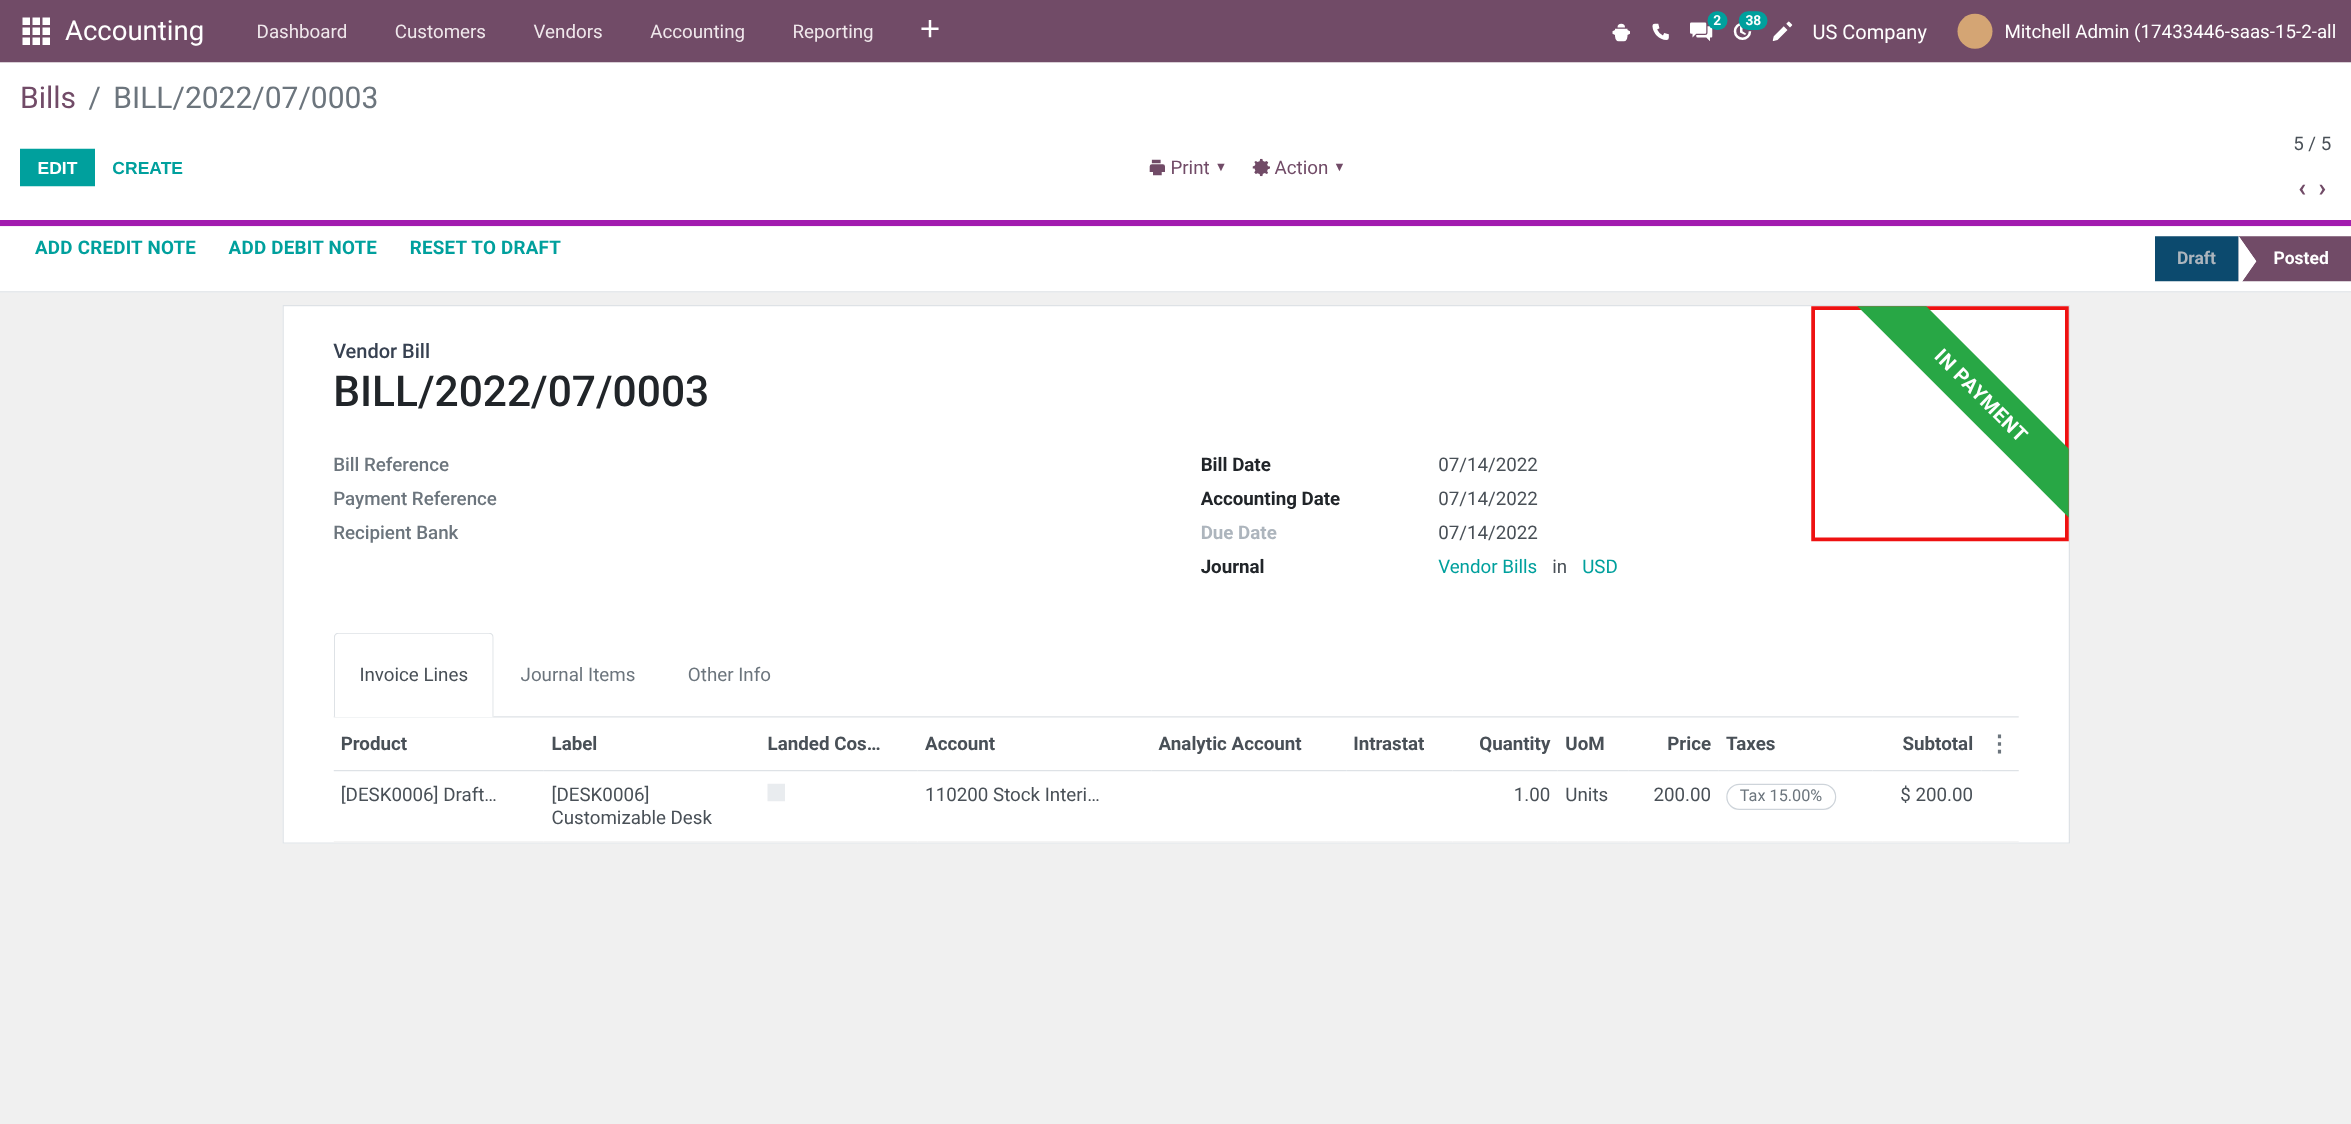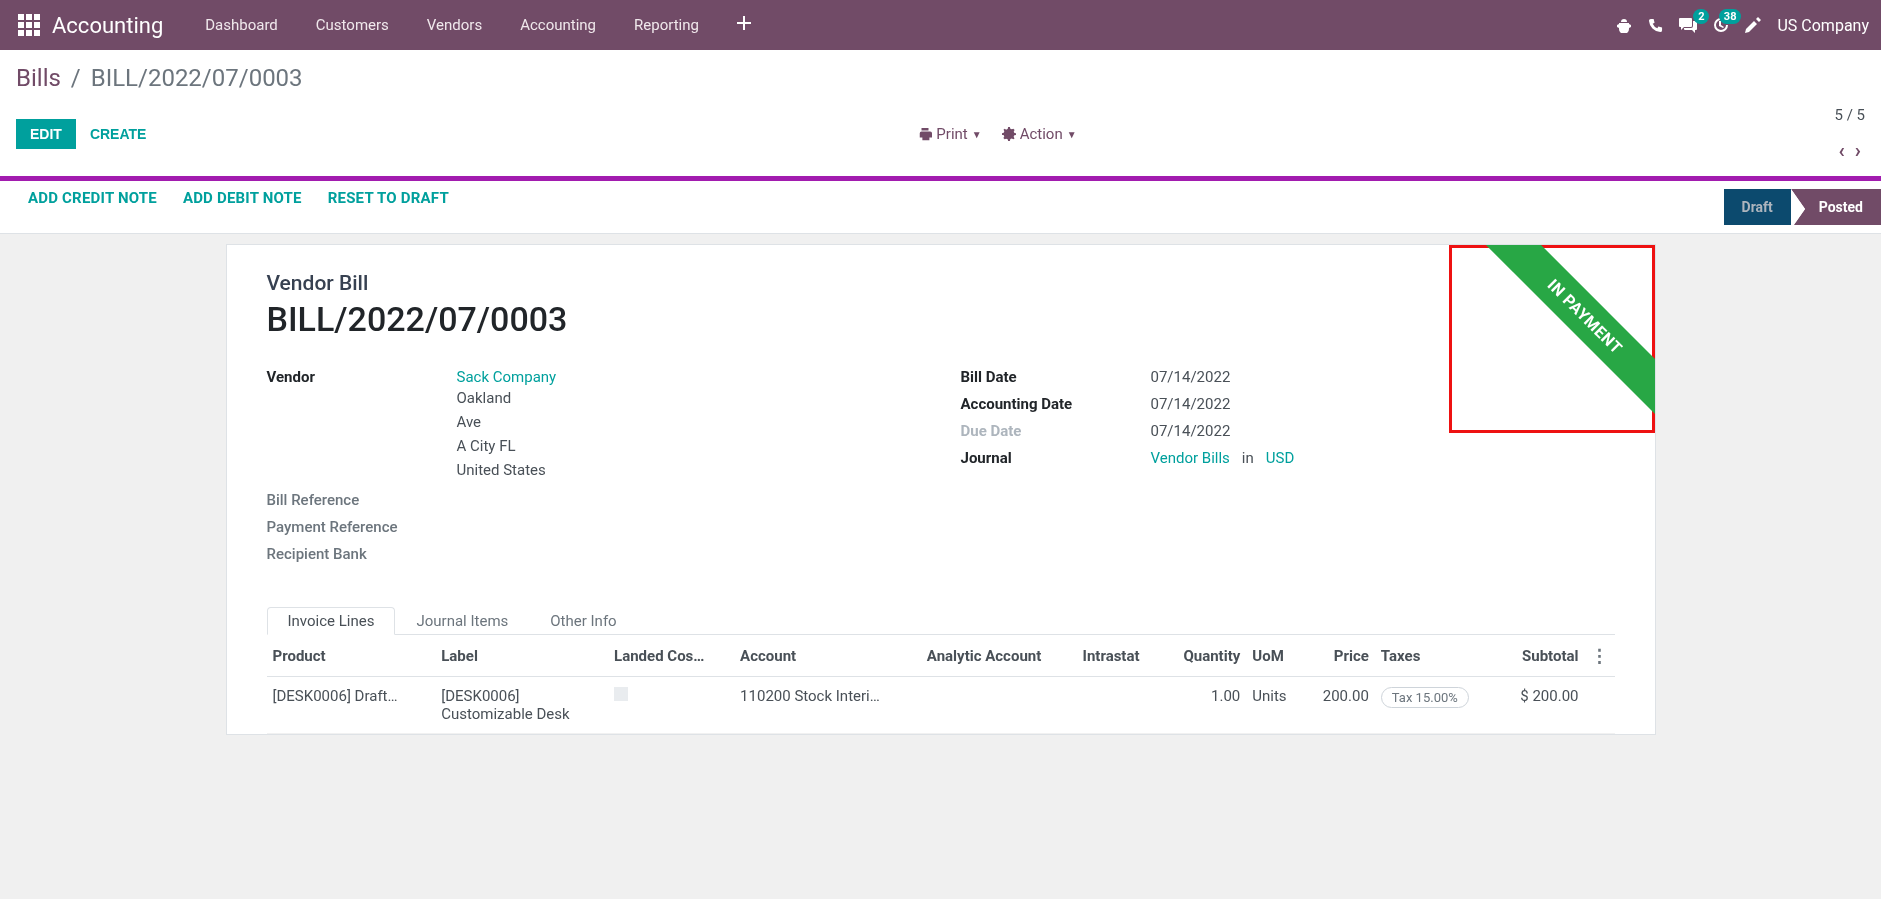--- a/index.html
+++ b/index.html
@@ -54,38 +54,38 @@
 .status-step.active { padding-left: 28px; }
 
 
 .sheet-wrap { display: flex; justify-content: center; padding: 10px 0 0 0; }
 .sheet { background: #fff; width: 1430px; max-width: 92%; border: 1px solid #dee2e6; padding: 26px 40px 0 40px; position: relative; }
 
 .ribbon-highlight { position: absolute; top: 0; right: 0; width: 206px; height: 188px; border: 3px solid #e11; }
 .ribbon-wrap { position: absolute; top: 0; right: 0; width: 200px; height: 180px; overflow: hidden; }
 .ribbon { position: absolute; width: 260px; padding: 10px 0; background: #28a745; color: #fff; text-align: center; font-weight: 700; font-size: 16px; transform: rotate(45deg); top: 52px; right: -60px; letter-spacing: 0.5px; }
 
-.doc-type { font-size: 21px; color: #374151; margin-bottom: 4px; font-weight: 500; }
+.doc-type { font-size: 16px; color: #374151; margin-bottom: 4px; font-weight: 500; }
 .doc-title { font-size: 34px; font-weight: 500; color: #212529; margin-bottom: 28px; }
 
 .form-cols { display: flex; gap: 40px; }
 .form-col { flex: 1; }
 .form-row { display: flex; margin-bottom: 8px; align-items: baseline; }
 .form-label { width: 190px; font-weight: 700; color: #212529; font-size: 15px; padding-top: 1px;}
 .form-label.muted { color: #6c757d; font-weight: 500; }
 .form-label.muted-bold { color: #adb5bd; font-weight: 700; }
 .form-value { flex: 1; font-size: 15px; color: #495057; }
 .link { color: #00a09d; cursor: pointer; }
 .addr-line { color: #495057; font-size: 15px; line-height: 1.6; }
 .journal-row { display: flex; align-items: baseline; gap: 12px; font-size: 15px; }
 .journal-in { color: #495057; }
 
 
 .tabs { display: flex; border-bottom: 1px solid #dee2e6; margin-top: 36px; }
-.tab { padding: 4px 20px; border: 1px solid transparent; border-bottom: none; color: #6c757d; cursor: pointer; font-size: 15px; margin-bottom: -1px; text-align: center; }
+.tab { padding: 24px 20px; border: 1px solid transparent; border-bottom: none; color: #6c757d; cursor: pointer; font-size: 15px; margin-bottom: -1px; text-align: center; }
 .tab.active { border-color: #dee2e6; border-bottom: 1px solid #fff; color: #495057; background: #fff; border-radius: 4px 4px 0 0; }
 
 
 .grid { width: 100%; border-collapse: collapse; margin-top: 0; }
 .grid th { text-align: left; padding: 10px 6px; font-weight: 700; color: #495057; border-bottom: 1px solid #dee2e6; font-size: 15px; white-space: nowrap; }
 .grid th.num, .grid td.num { text-align: right; }
 .grid td { padding: 10px 6px; font-size: 15px; color: #495057; vertical-align: top; border-bottom: 1px solid #f1f1f1; }
 .grid td.truncate { max-width: 160px; white-space: nowrap; overflow: hidden; text-overflow: ellipsis; }
 .grid .landed-check { width: 14px; height: 14px; background: #e9ecef; display: inline-block; }
 .tax-pill { border: 1px solid #ced4da; border-radius: 12px; padding: 2px 10px; font-size: 13px; color: #6c757d; display: inline-block; }
@@ -145,20 +145,24 @@
           <path class="icon-white" d="M8 1a7 7 0 107 7H13a5 5 0 11-5-5V1zM8 4v4l3 2-1 1-4-2V4z"></path>
         </svg>
       <span class="badge">38</span>
     </div>
     <div class="tray-icon">
       <svg width="16" height="16" viewBox="0 0 16 16">
           <path class="icon-white" d="M13 0l3 3-2 2-3-3zM9 4l3 3-8 8-4 1 1-4z"></path>
         </svg>
     </div>
     <div class="tray-icon">US Company</div>
+    <div class="user-area">
+      <span class="avatar"></span>
+      <span>Mitchell Admin (17433446-saas-15-2-all</span>
+    </div>
   </div>
 </div>
 
 <div class="control-panel">
   <div class="breadcrumb-row">
     <div class="breadcrumb">
       <a href="#">Bills</a>
       <span class="sep">/</span>
       <span class="current">BILL/2022/07/0003</span>
     </div>
@@ -209,30 +213,20 @@
     <div class="ribbon-highlight"></div>
     <div class="ribbon-wrap">
       <div class="ribbon">IN PAYMENT</div>
     </div>
 
     <div class="doc-type">Vendor Bill</div>
     <div class="doc-title">BILL/2022/07/0003</div>
 
     <div class="form-cols">
       <div class="form-col">
-        <div class="form-row">
-          <div class="form-label">Vendor</div>
-          <div class="form-value">
-            <div class="link">Sack Company</div>
-            <div class="addr-line">Oakland</div>
-            <div class="addr-line">Ave</div>
-            <div class="addr-line">A City FL</div>
-            <div class="addr-line">United States</div>
-          </div>
-        </div>
         <div class="form-row">
           <div class="form-label muted">Bill Reference</div>
           <div class="form-value"></div>
         </div>
         <div class="form-row">
           <div class="form-label muted">Payment Reference</div>
           <div class="form-value"></div>
         </div>
         <div class="form-row">
           <div class="form-label muted">Recipient Bank</div>

